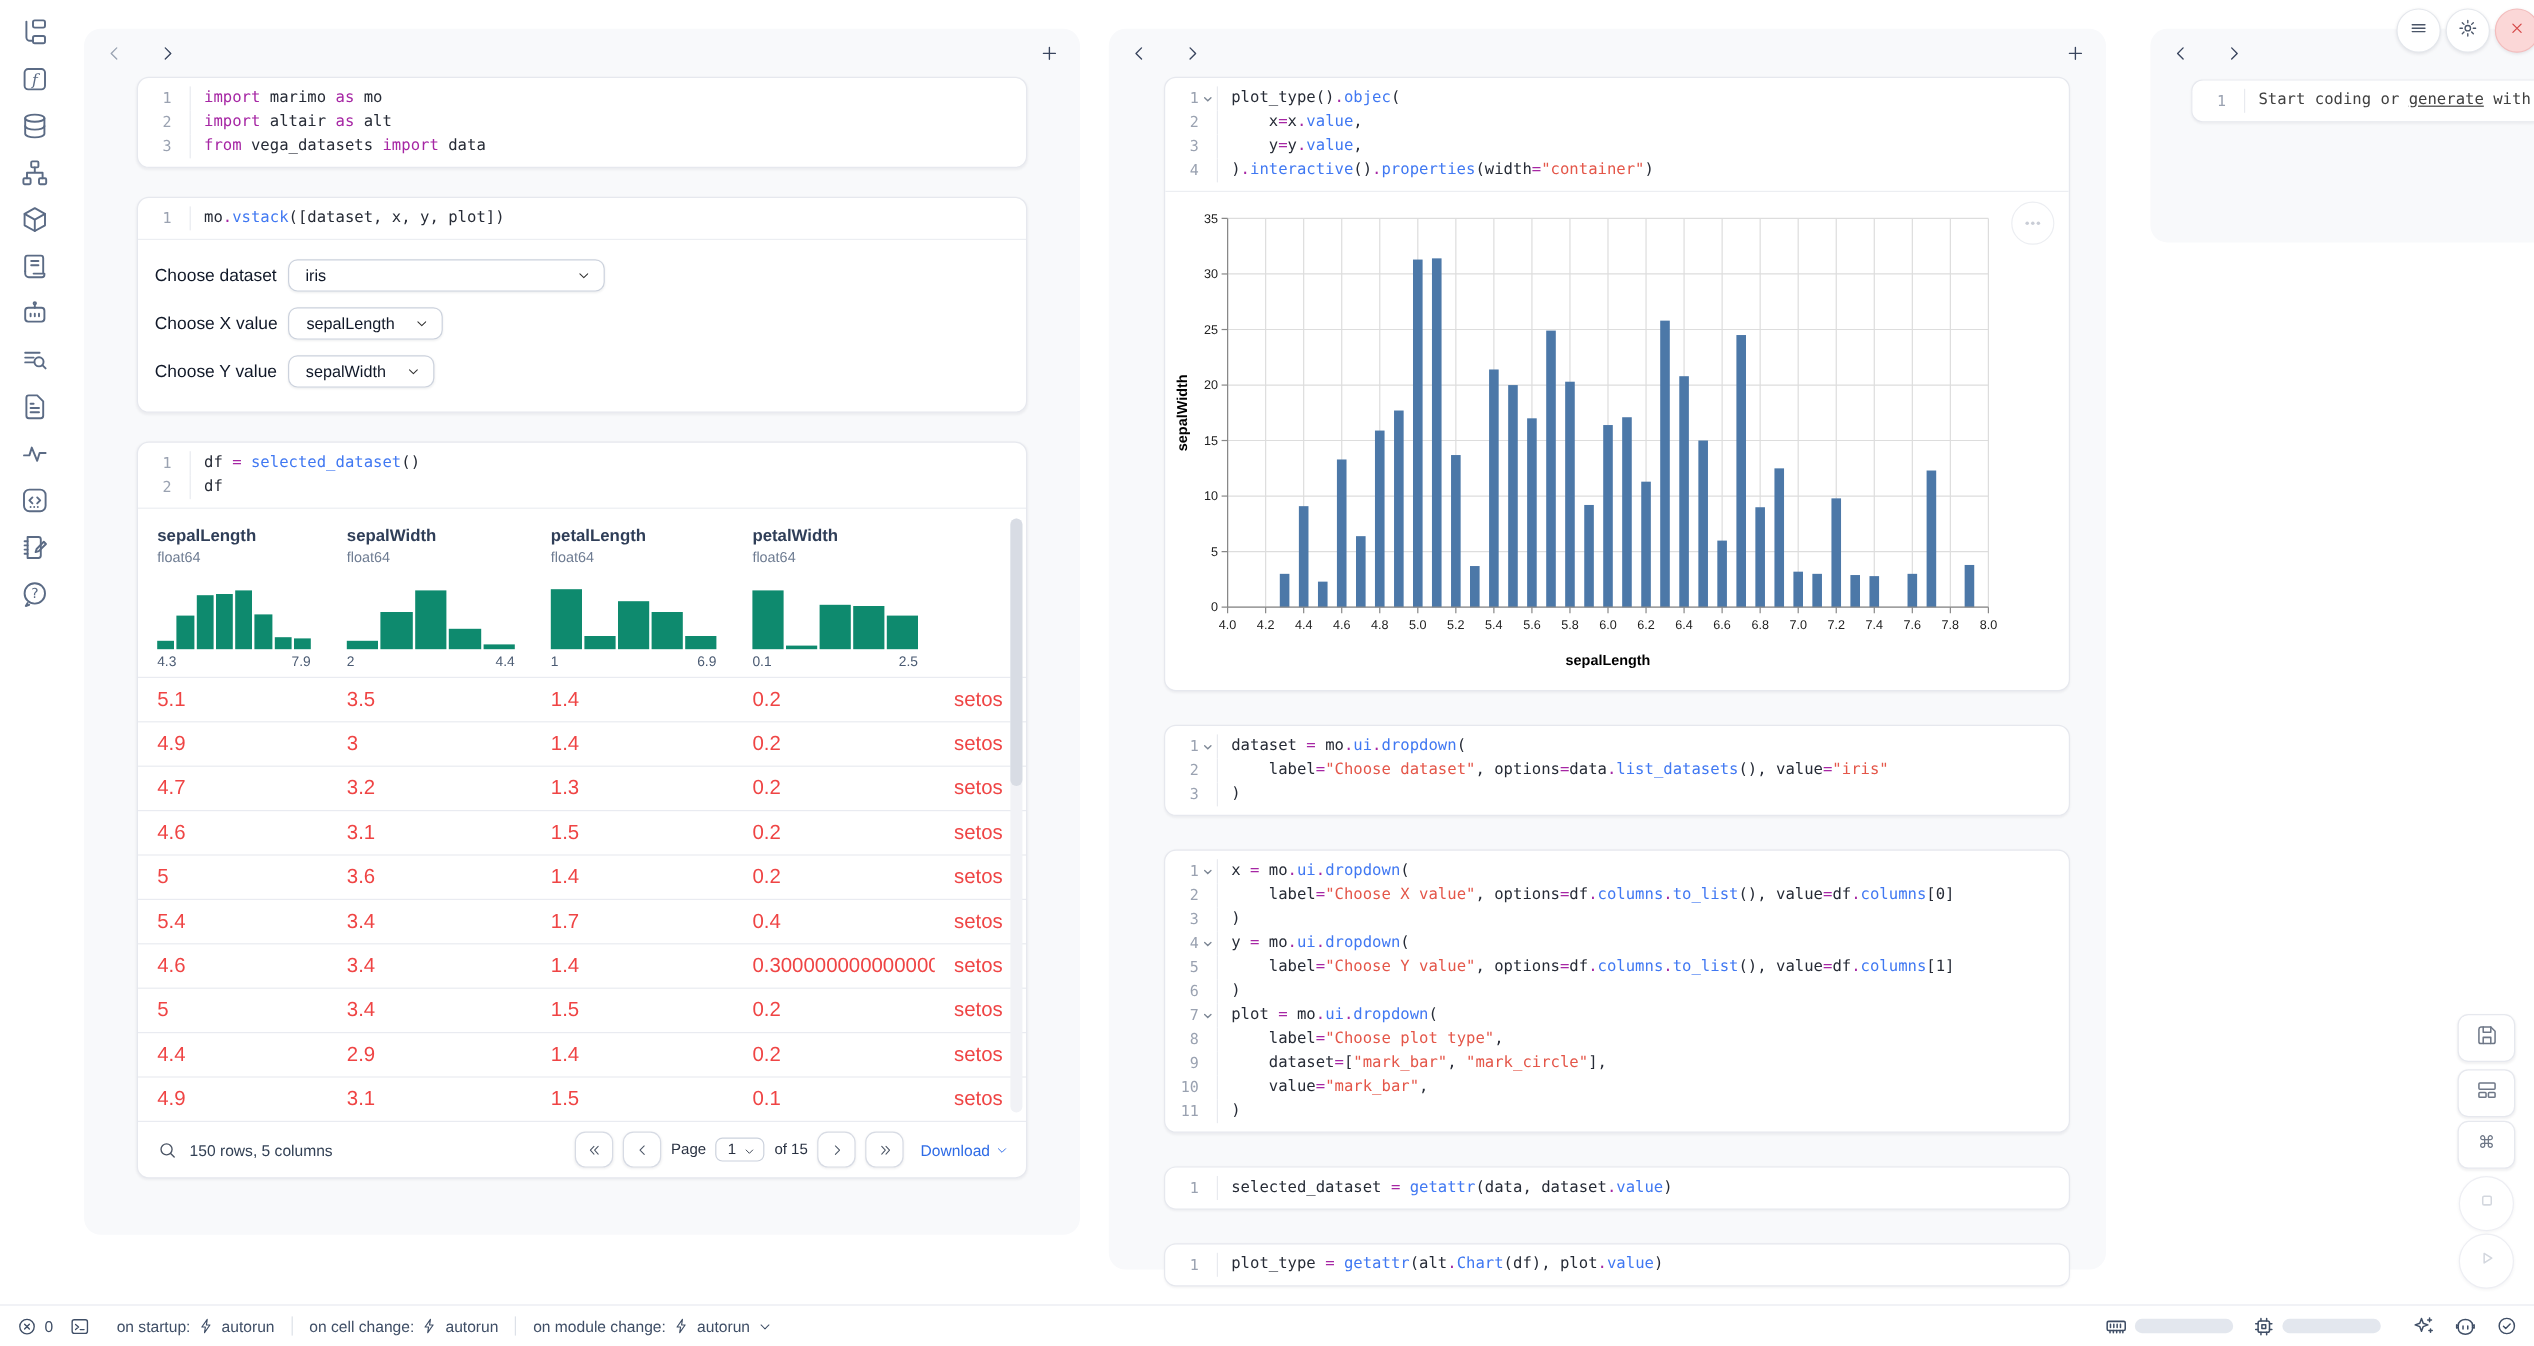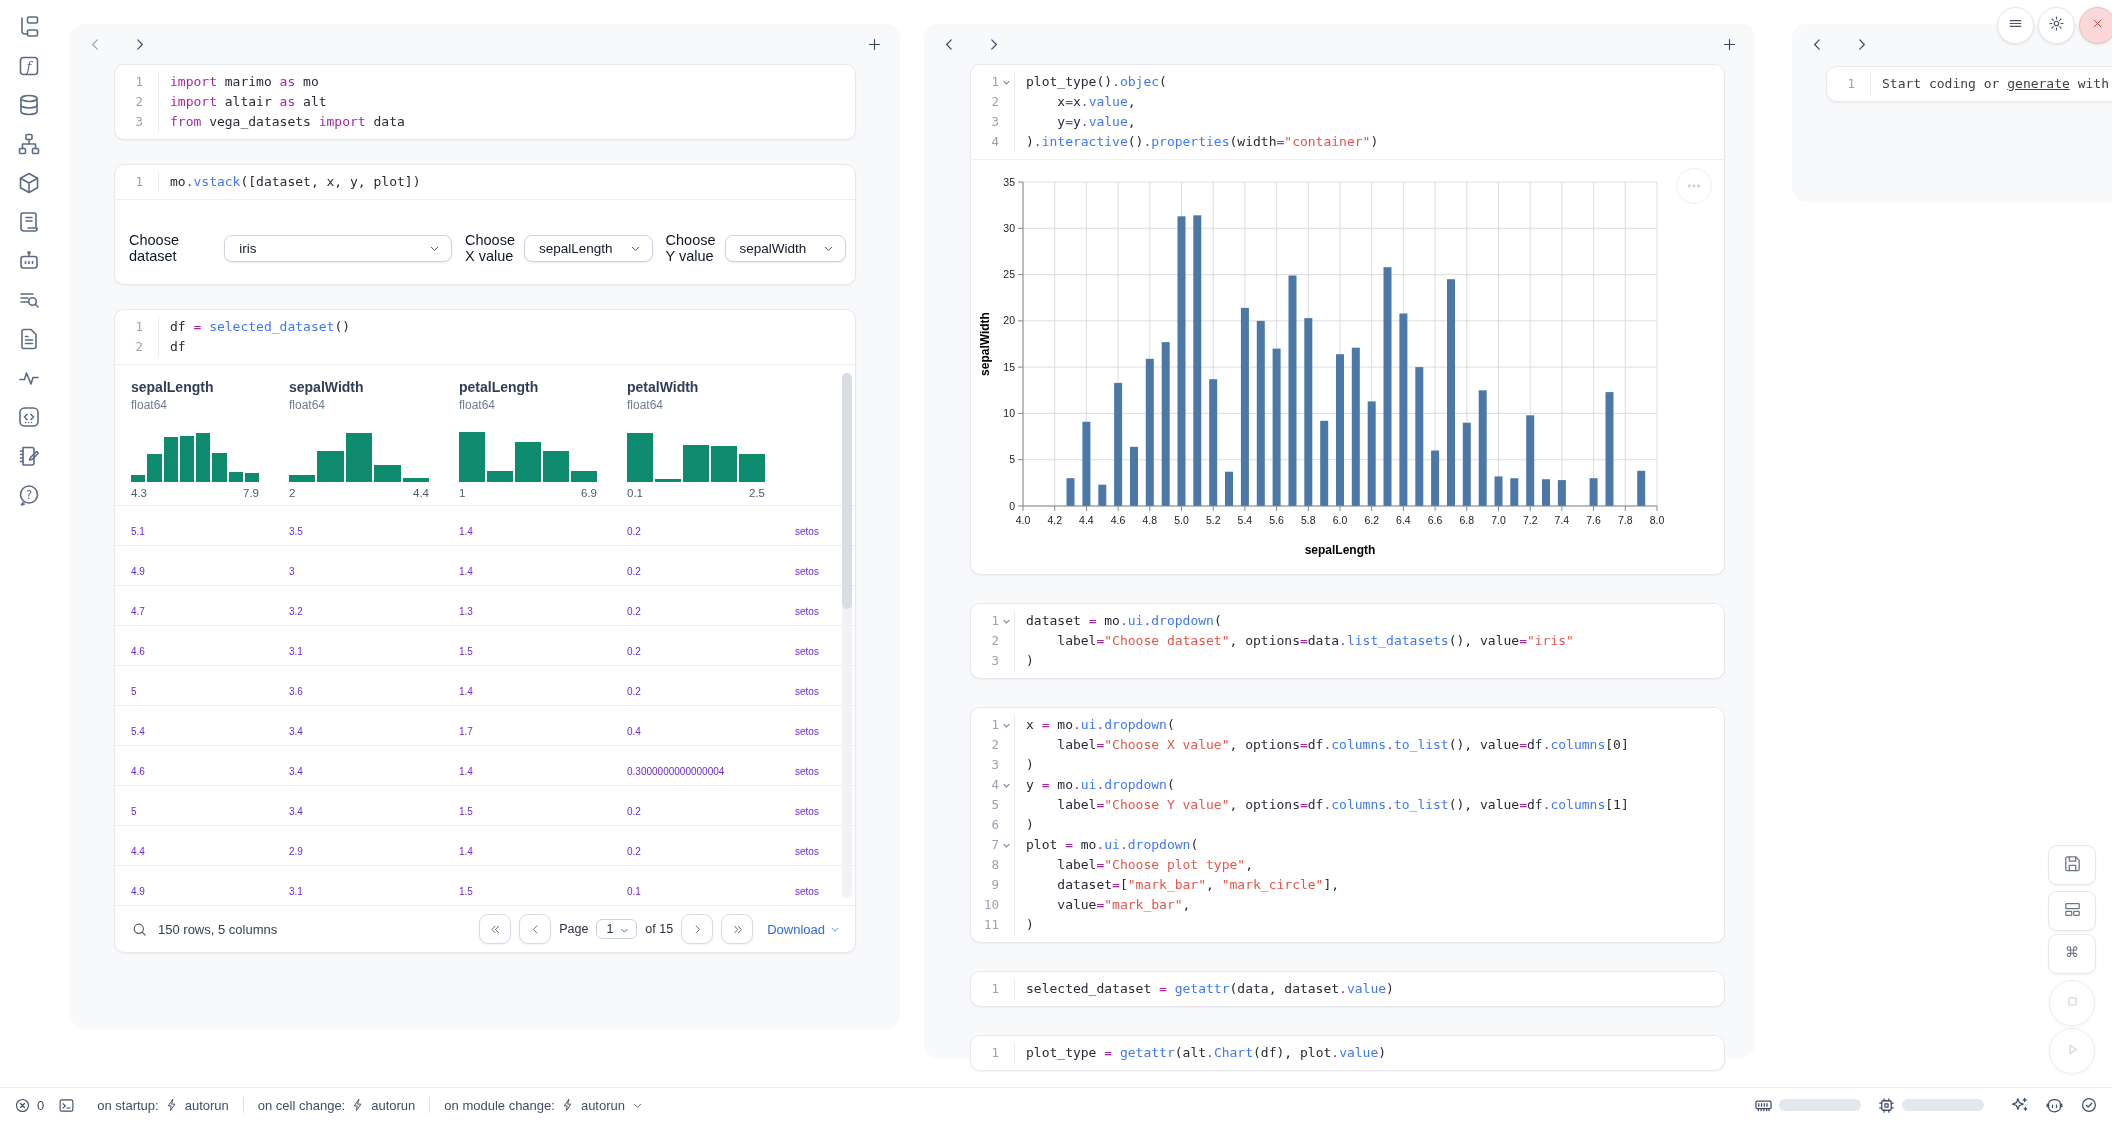--- a/index.html
+++ b/index.html
@@ -26,39 +26,39 @@
   .panel-left .cell:first-of-type,.panel-mid .cell:first-of-type{margin-top:2px;}
   .code{padding:7px 0;}
   .cl{display:flex;align-items:center;line-height:20px;
       font-family:"DejaVu Sans Mono",monospace;font-size:13px;color:#262b36;}
   .ln{width:28px;text-align:right;color:#9aa2b1;flex:none;font-size:12.5px;}
   .fold{width:15px;flex:none;display:flex;align-items:center;justify-content:center;}
   .ct{padding-left:11px;border-left:1px solid #e8eaef;white-space:pre;flex:1;}
   .tk-k{color:#a626a4;}.tk-f{color:#4078f2;}.tk-s{color:#e45649;}.tk-t{color:#262b36;}
   .out{border-top:1px solid #eceef2;}
   
-  .controls{padding:16px 14px 20px 14px;display:flex;flex-direction:row;gap:13px;align-items:flex-end;}
+  .controls{padding:16px 14px 20px 14px;display:flex;flex-direction:column;gap:13px;}
   .ctrl-row{display:flex;align-items:center;gap:9px;font-size:14.5px;color:#101828;}
   .sel{display:inline-flex;align-items:center;justify-content:space-between;gap:16px;
        border:1px solid #ccd2dd;border-radius:8px;background:#fff;cursor:pointer;
        box-shadow:0 1px 2px rgba(16,24,40,.07);padding:5px 10px 5px 14px;font-size:13.5px;color:#101828;}
   .ctrl-row:nth-child(1) .sel{width:238px;}
   .sel .chev-d{width:13px;height:13px;color:#333;display:flex;}
   
   .table-out{position:relative;}
   .tgrid{display:grid;grid-template-columns:158px 170px 168px 168px 1fr;}
   .thcell{padding:14px 14px 6px 16px;overflow:hidden;}
   .col-name{font-size:14px;font-weight:bold;color:#2f3e58;white-space:nowrap;}
   .col-dtype{font-size:12px;color:#6e7c92;margin-top:3px;white-space:nowrap;}
   .hist{height:56px;display:flex;align-items:flex-end;gap:2px;margin-top:14px;}
   .hist .hbar{flex:1;background:#0e8a6e;}
   .minmax{display:flex;justify-content:space-between;font-size:11.5px;color:#4a5a72;margin-top:5px;}
   .colstats{font-size:11.5px;color:#53637d;margin-top:14px;line-height:20px;white-space:nowrap;}
   .trow{display:grid;grid-template-columns:158px 170px 168px 168px 1fr;border-top:1px solid #e9ebf1;}
-  .tcell{padding:8px 6px 8px 16px;font-size:10px;color:#6d28d9;white-space:nowrap;overflow:hidden;margin-top:12px;}
+  .tcell{padding:8px 6px 8px 16px;font-size:17px;color:#ef4444;white-space:nowrap;overflow:hidden;}
   .vscroll{position:absolute;right:3px;top:8px;bottom:54px;width:10px;border-radius:5px;background:#f1f2f6;}
   .vthumb{position:absolute;top:0;left:0;width:10px;height:45%;border-radius:5px;background:#d8dce4;cursor:pointer;}
   .tfoot{display:flex;align-items:center;border-top:1px solid #e9ebf1;height:46px;padding:0 14px 0 16px;gap:10px;}
   .tfoot .search-ic{width:17px;height:17px;color:#4b5565;display:flex;}
   .tsummary{font-size:13px;color:#334155;}
   .pager{margin-left:auto;display:flex;align-items:center;gap:8px;font-size:12.5px;color:#2a3242;}
   .pbtn{width:30px;height:28px;border:1px solid #d7dbe4;border-radius:9px;background:#fff;
         box-shadow:0 1px 2px rgba(16,24,40,.06);display:flex;align-items:center;justify-content:center;
         color:#4b5565;cursor:pointer;}
   .pbtn svg{width:13px;height:13px;}
@@ -256,31 +256,20 @@
               <svg width="13" height="13" viewBox="0 0 24 24" fill="none" stroke="currentColor" stroke-width="1.6" stroke-linecap="round" stroke-linejoin="round">
                 <path d="M6 9.5l6 6 6-6"></path>
               </svg>
             </span>
           </span>
         </div>
         <div class="ctrl-row">
           <span>Choose Y value</span>
           <span class="sel">
             <span>sepalWidth</span>
-            <span class="chev-d">
-              <svg width="13" height="13" viewBox="0 0 24 24" fill="none" stroke="currentColor" stroke-width="1.6" stroke-linecap="round" stroke-linejoin="round">
-                <path d="M6 9.5l6 6 6-6"></path>
-              </svg>
-            </span>
-          </span>
-        </div>
-        <div class="ctrl-row">
-          <span>Choose plot type</span>
-          <span class="sel">
-            <span>mark_bar</span>
             <span class="chev-d">
               <svg width="13" height="13" viewBox="0 0 24 24" fill="none" stroke="currentColor" stroke-width="1.6" stroke-linecap="round" stroke-linejoin="round">
                 <path d="M6 9.5l6 6 6-6"></path>
               </svg>
             </span>
           </span>
         </div>
       </div>
   </div>
   <div class="cell">

